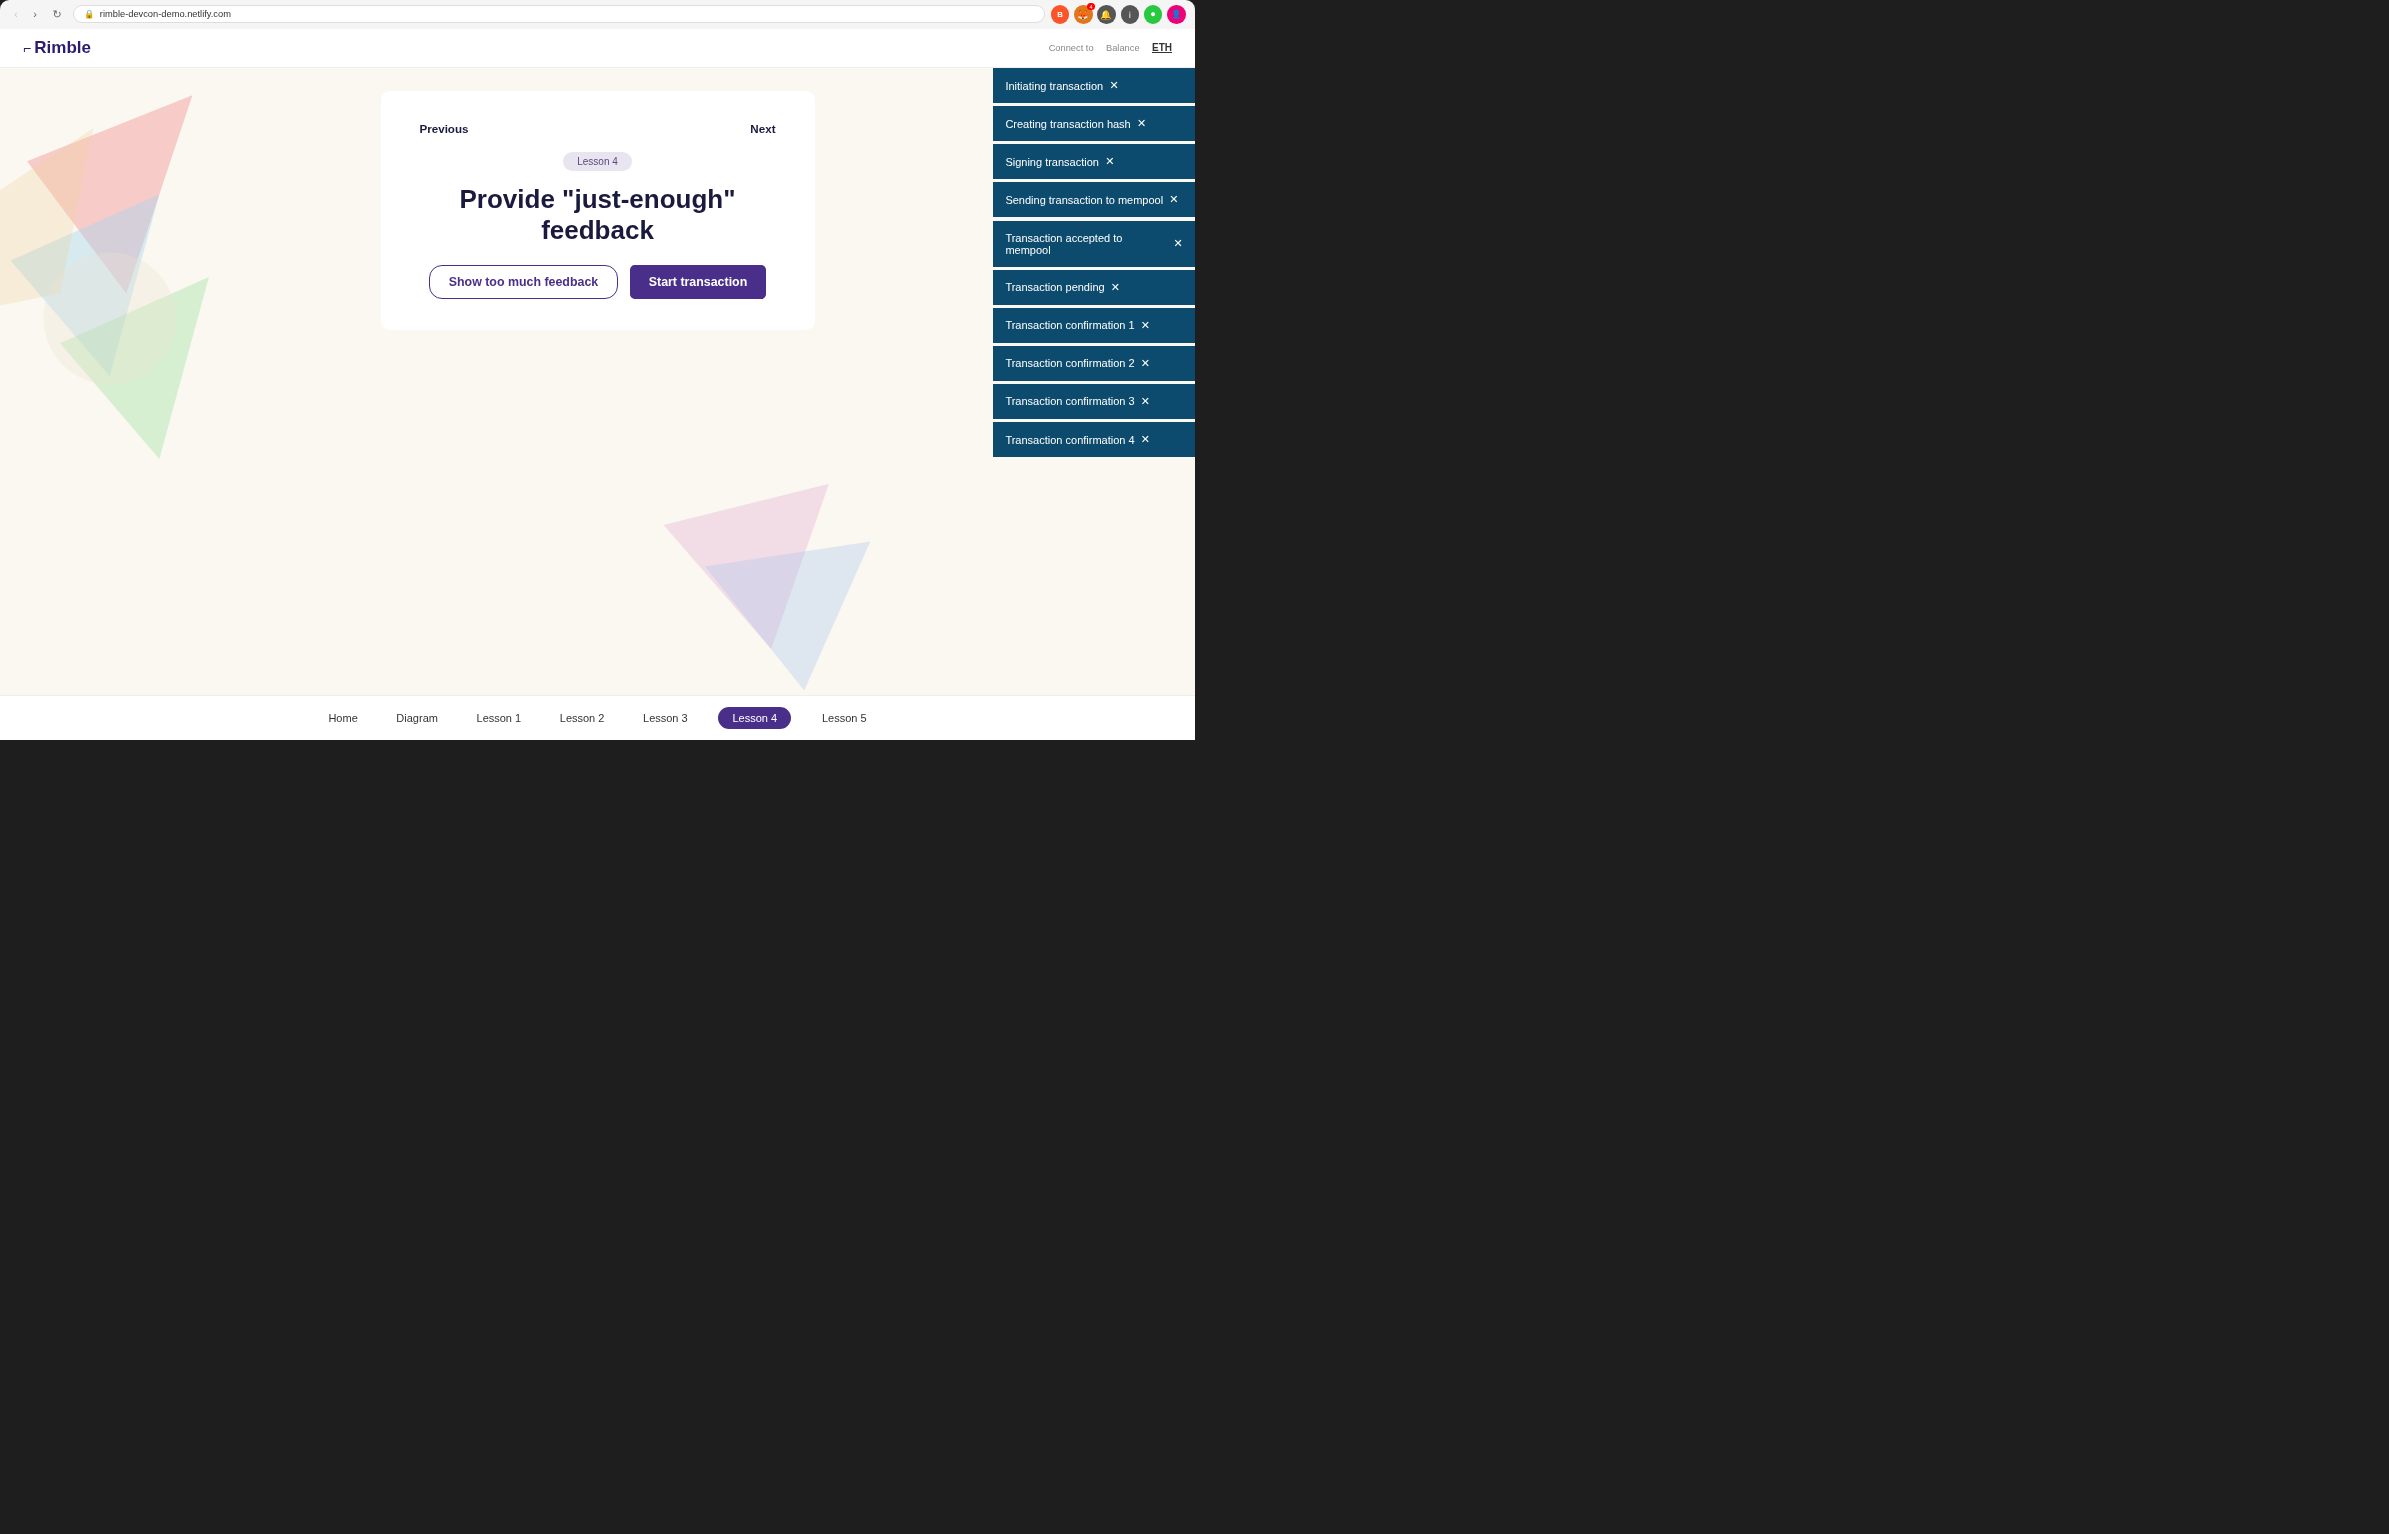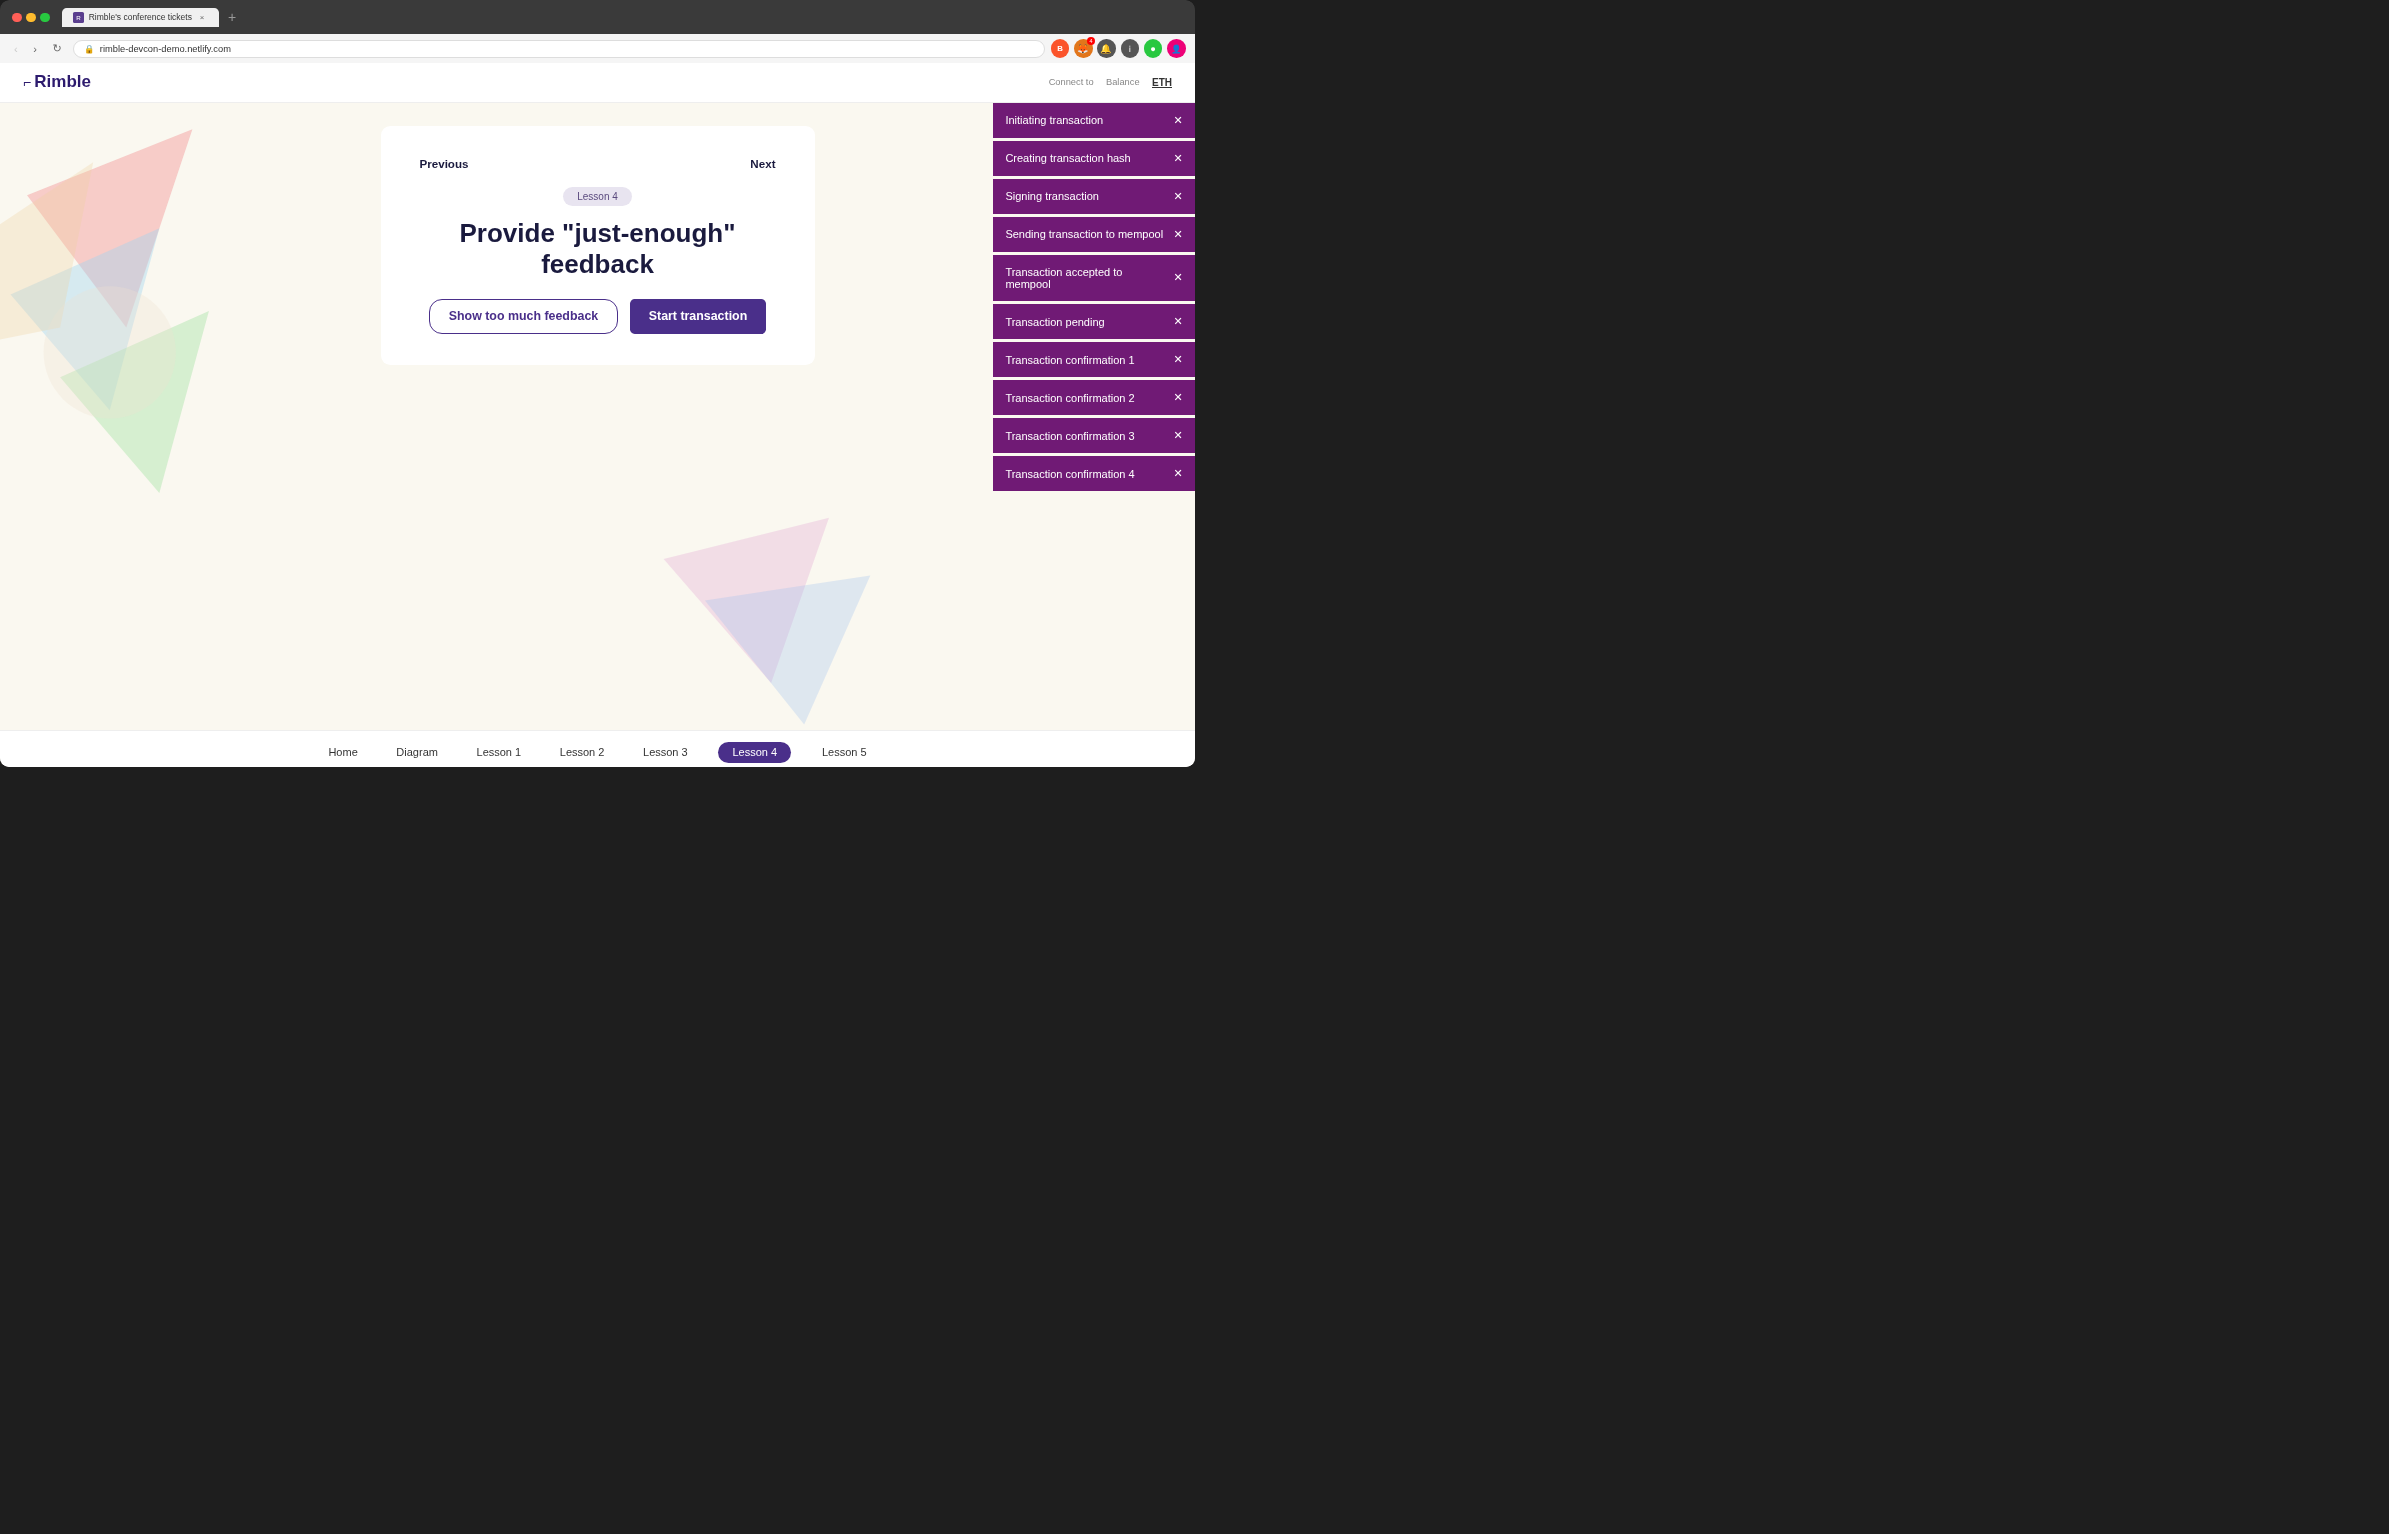--- a/index.html
+++ b/index.html
@@ -346,26 +346,25 @@
       right: 0;
       top: 0;
       width: 202px;
       display: flex;
       flex-direction: column;
       gap: 3.1px;
       z-index: 10;
     }
 
     .toast {
-      background: #701a75;
+      background: #0c4a6e;
       color: white;
       padding: 11px 12.4px;
       display: flex;
       align-items: center;
-      justify-content: space-between;
       font-size: 11px;
       position: relative;
       cursor: pointer;
     }
 
     .toast-close {
       color: white;
       font-size: 11px;
       cursor: pointer;
       margin-left: 6.2px;
@@ -381,35 +380,20 @@
       height: 100%;
       pointer-events: none;
       z-index: 1;
     }
   </style>
 </head>
 <body>
 
 <div class="browser-chrome">
 
-  <div class="title-bar">
-    <div class="traffic-lights">
-      <div class="traffic-light red"></div>
-      <div class="traffic-light yellow"></div>
-      <div class="traffic-light green"></div>
-    </div>
-    <div class="tab-bar">
-      <div class="tab">
-        <div class="tab-favicon">R</div>
-        <span>Rimble's conference tickets</span>
-        <div class="tab-close">×</div>
-      </div>
-      <button class="tab-new">+</button>
-    </div>
-  </div>
 
   <div class="nav-bar">
     <button class="nav-btn disabled">‹</button>
     <button class="nav-btn">›</button>
     <button class="nav-btn">↻</button>
     <div class="address-bar">
       <span class="lock-icon">🔒</span>
       <span>rimble-devcon-demo.netlify.com</span>
     </div>
     <div class="nav-extensions">

